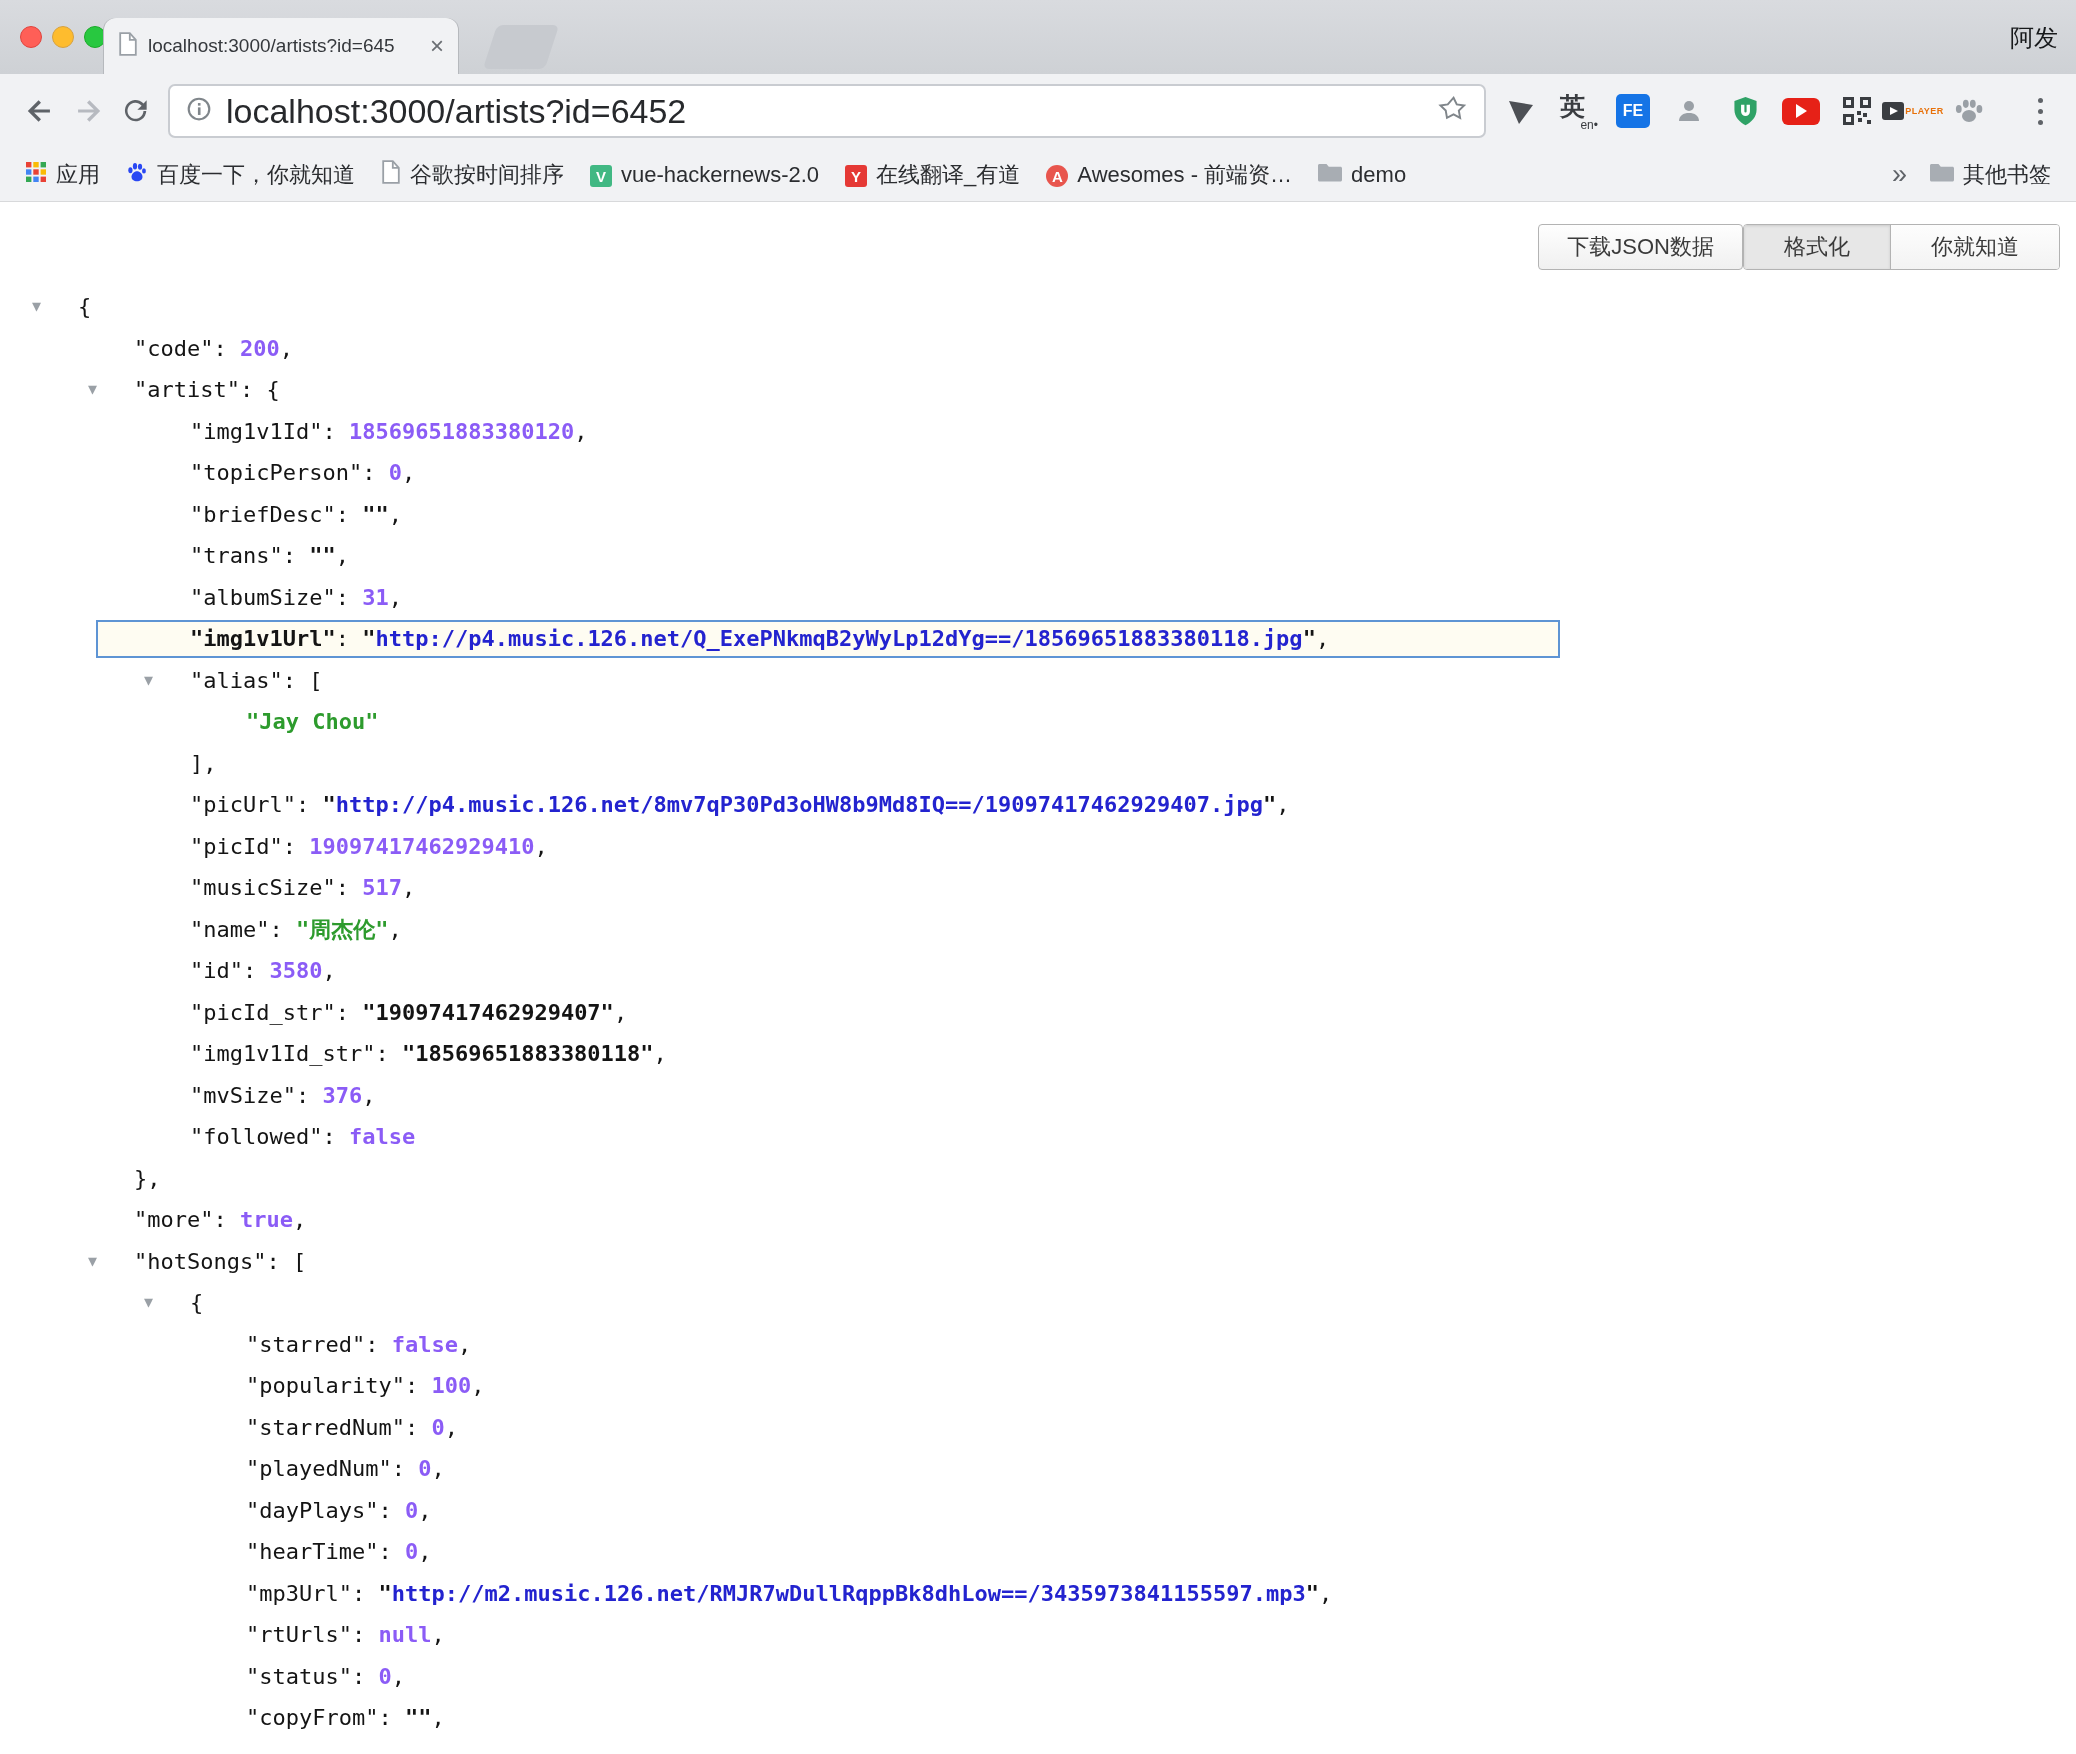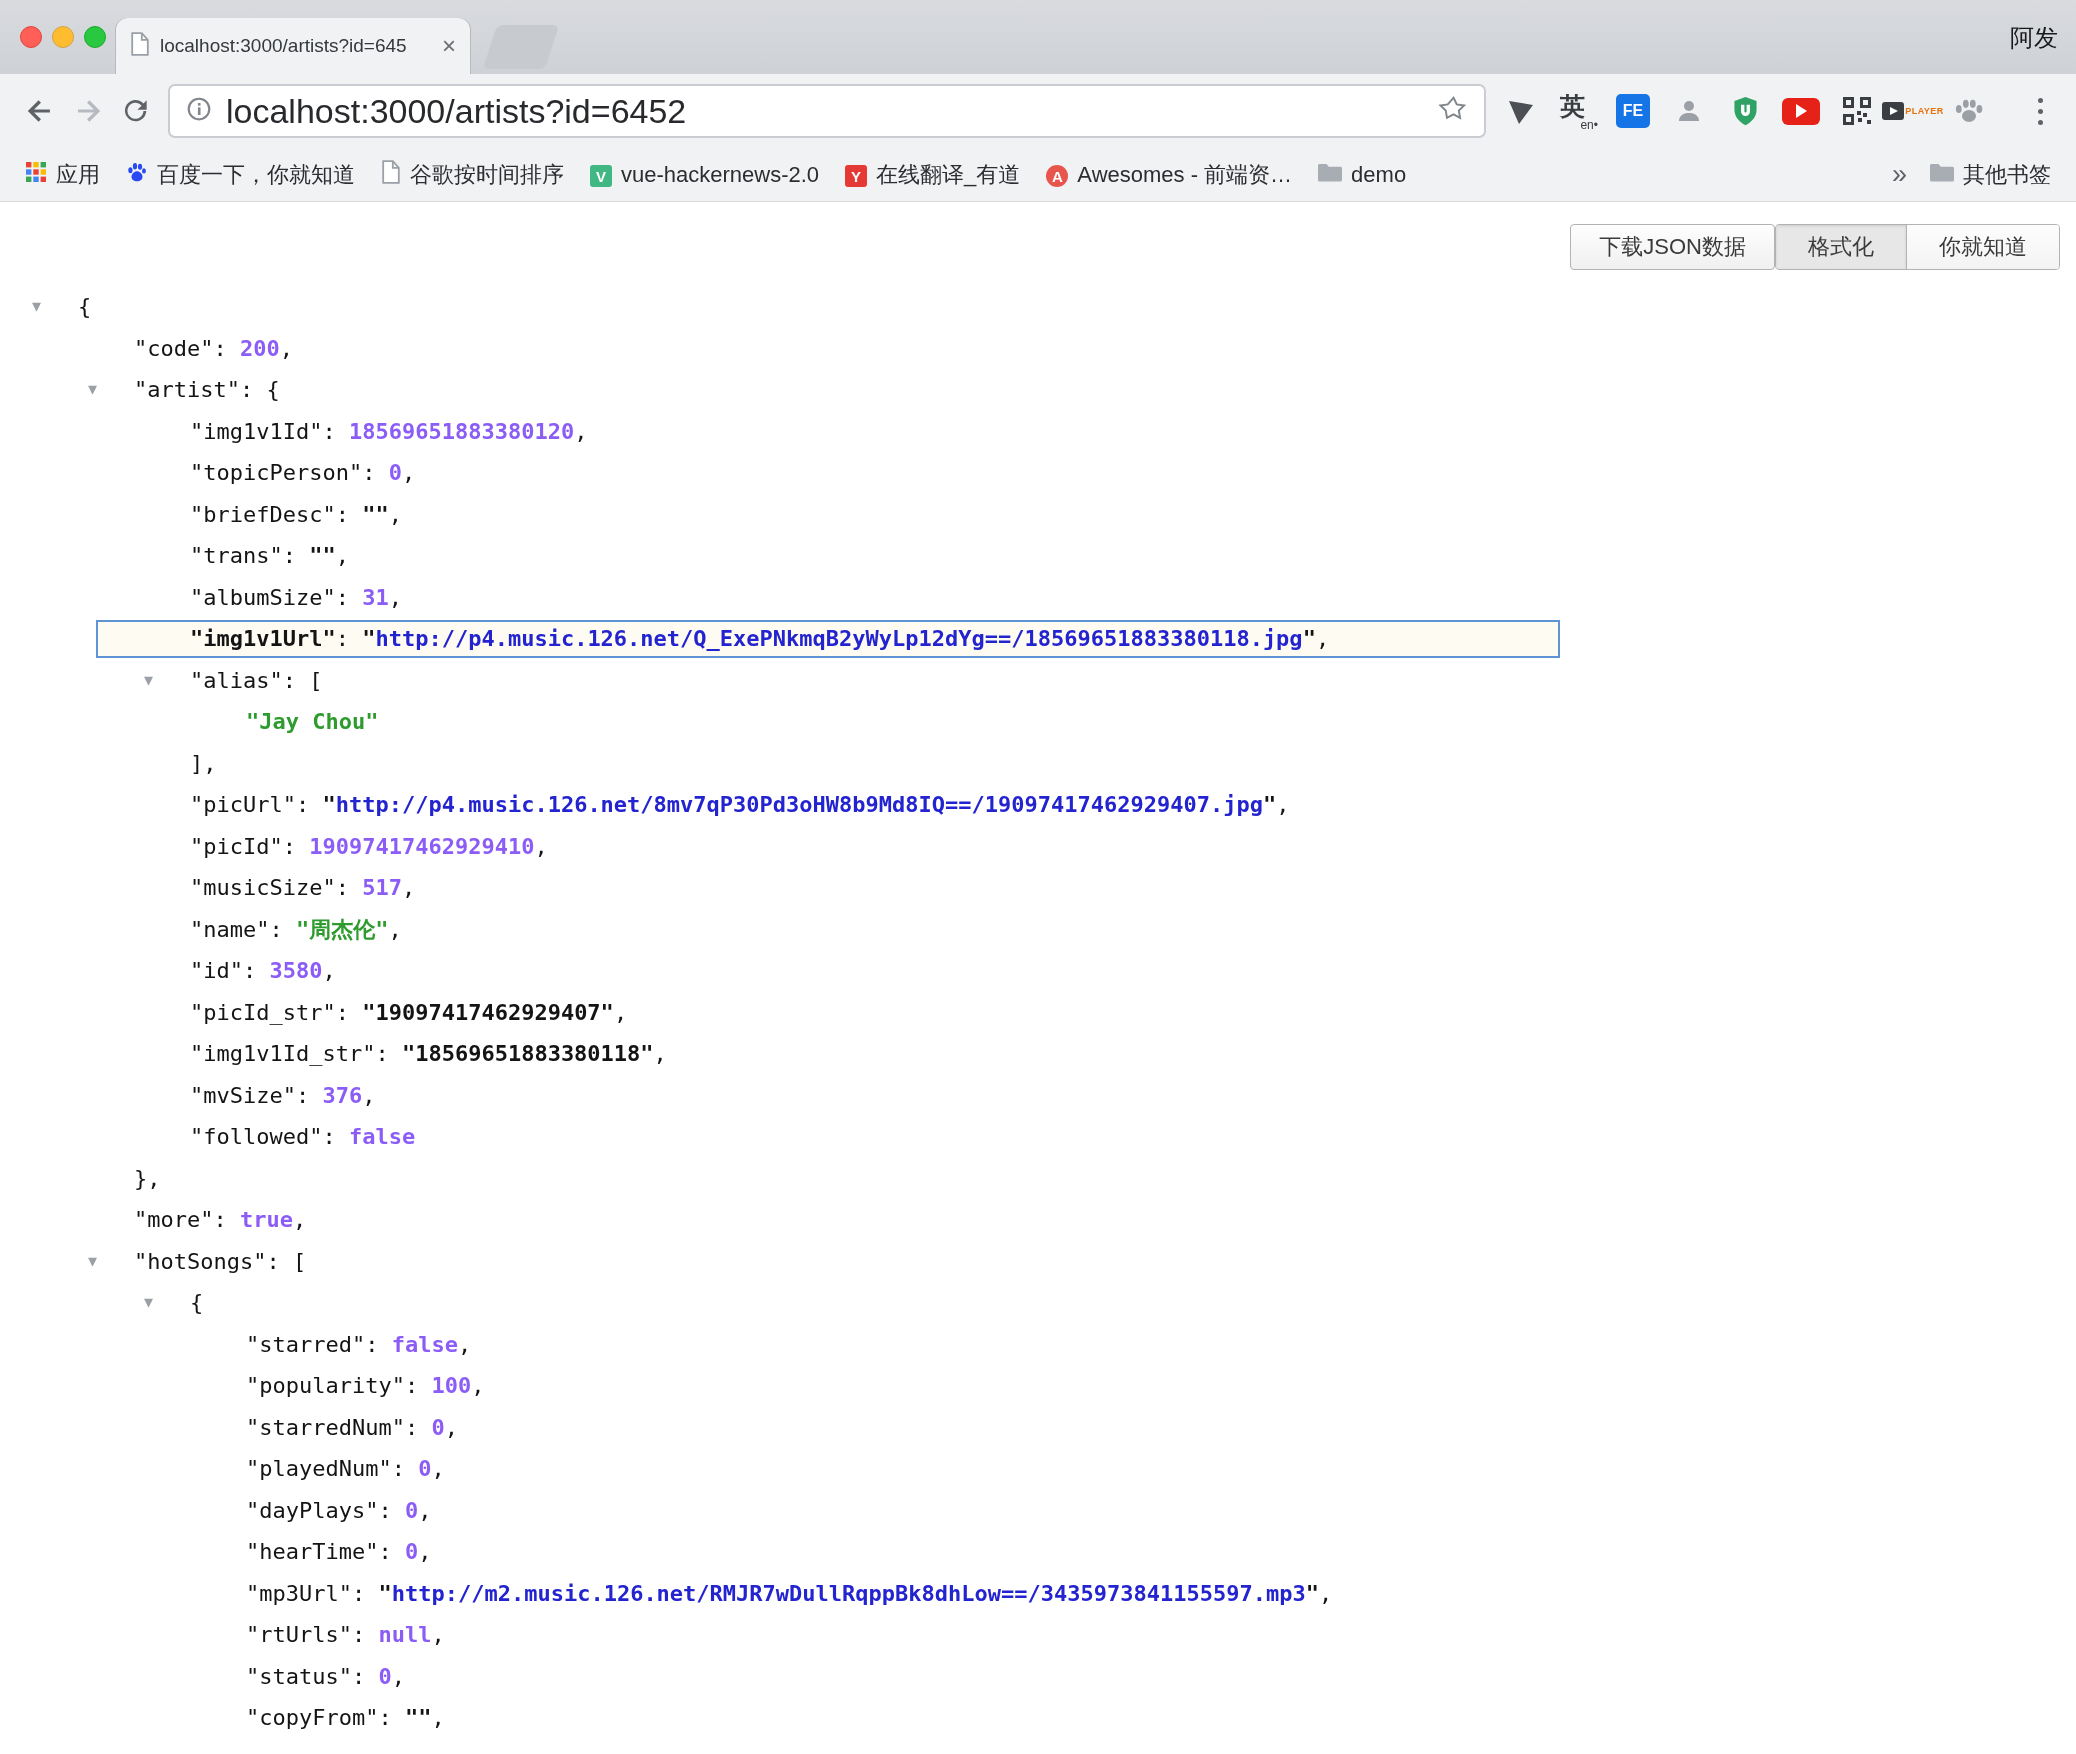--- a/index.html
+++ b/index.html
@@ -7,21 +7,21 @@
               font-family:"Liberation Sans", sans-serif; }
 
   
   .titlebar { position:relative; height:74px;
               background:linear-gradient(#d9dbdf, #ced1d5); }
   .traffic { position:absolute; top:26px; left:20px; display:flex; gap:10px; }
   .light { width:22px; height:22px; border-radius:50%; }
   .light.red    { background:#ff5f57; border:1px solid #e0443e; }
   .light.yellow { background:#febc2e; border:1px solid #d6a243; }
   .light.green  { background:#28c840; border:1px solid #1aab29; }
-  .tab { position:absolute; left:116px; bottom:0; width:354px; height:56px;
+  .tab { position:absolute; left:104px; bottom:0; width:354px; height:56px;
          background:#f1f2f4; border-radius:12px 12px 0 0;
          box-shadow:-1px 0 0 #b6b9bd, 1px 0 0 #b6b9bd;
          display:flex; align-items:center; padding:0 14px; gap:10px; }
   .tab-title { flex:1; font-size:19px; color:#35383c; white-space:nowrap;
                overflow:hidden; }
   .tab-close { font-size:24px; color:#6a6e73; line-height:1; }
   .newtab-stub { position:absolute; left:490px; bottom:5px; width:62px; height:44px;
                  background:#c7cacf; border-radius:6px; transform:skewX(-18deg); }
   .user-label { position:absolute; right:18px; top:22px; font-size:24px; color:#17191b; }
 
@@ -68,21 +68,21 @@
   .bm-chevron { font-size:27px; color:#5f6368; padding:0 12px; }
 
   
   .content { position:relative; height:1552px; background:#fff; }
   .toolbar { position:absolute; top:22px; right:16px; display:flex; }
   .btn { height:46px; font-size:22px; color:#3b3b3b; padding:0 28px;
          background:linear-gradient(#fefefe,#f0f0f0); border:1px solid #b3b3b3;
          border-radius:4px; font-family:inherit; }
   .segmented { display:flex; height:46px; border:1px solid #b3b3b3; border-radius:4px;
                overflow:hidden; }
-  .seg-btn { border:none; font-size:22px; color:#3b3b3b; padding:0 32px;
+  .seg-btn { border:none; font-size:22px; color:#3b3b3b; padding:0 40px;
              background:linear-gradient(#fdfdfd,#f3f3f3); font-family:Liberation Serif, serif; }
   .seg-btn + .seg-btn { border-left:1px solid #b3b3b3; }
   .seg-btn.active { background:#e7e7e7; box-shadow:inset 0 1px 3px rgba(0,0,0,.12); }
 
   
   .json-viewer { position:absolute; top:84px; left:0; right:0;
                  font-family:"DejaVu Sans Mono","Liberation Mono",monospace;
                  font-size:22px; line-height:41.5px; color:#141414; }
   .jline { position:relative; white-space:pre; }
   .jtoggle { position:absolute; top:0; font-size:15px; line-height:41.5px;

